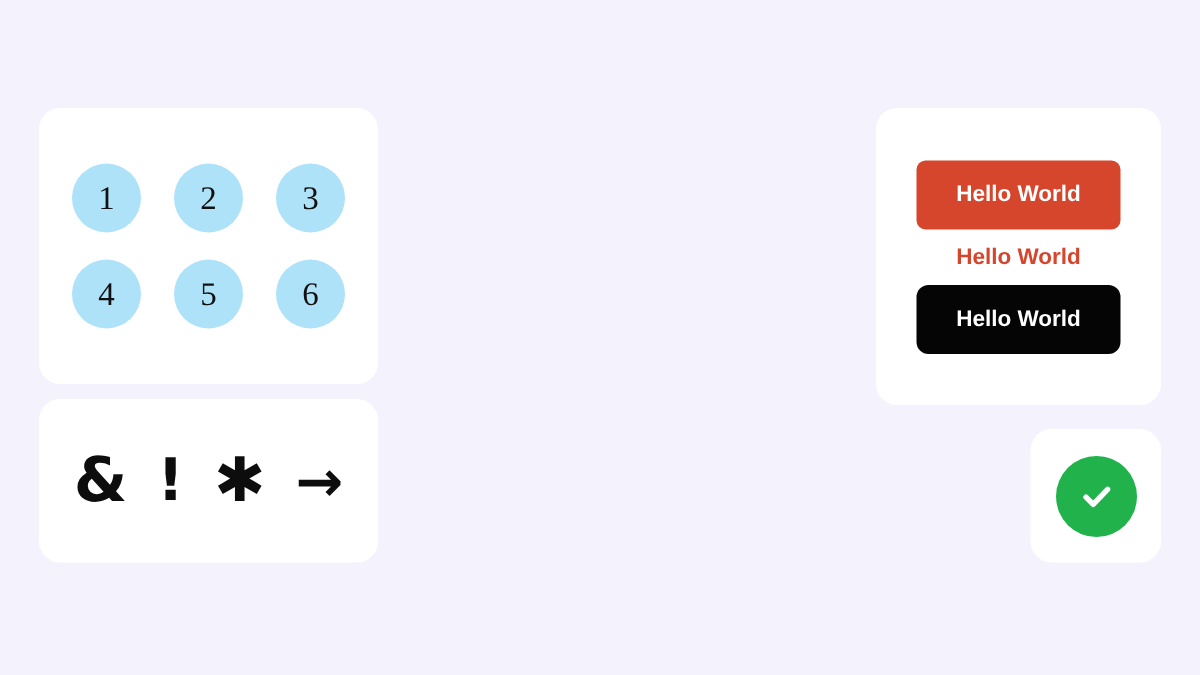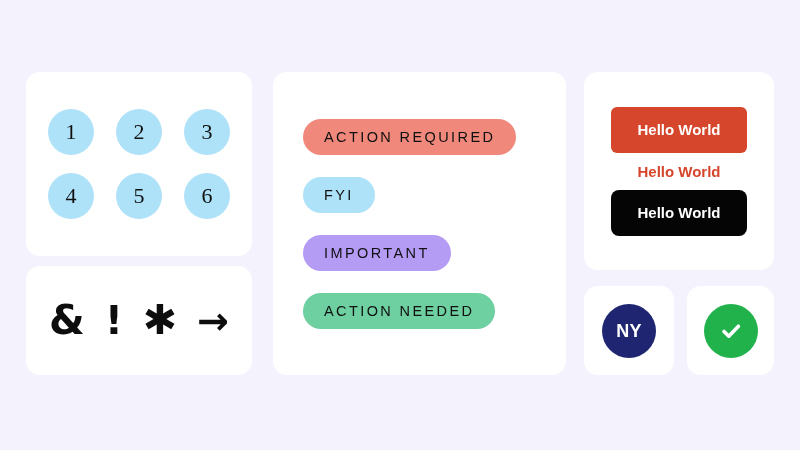--- a/index.html
+++ b/index.html
@@ -212,50 +212,31 @@
     </div>
   </div>
 
   <div class="card" id="card-symbols" style="background: rgb(255, 255, 255);">
     <span class="symbol sym-amp">&amp;</span>
     <span class="symbol sym-excl">!</span>
     <span class="symbol sym-ast">✱</span>
     <span class="symbol sym-arrow">→</span>
   </div>
 
-  <div class="card" id="card-pills" style="background: rgb(255, 255, 255);">
-    <div class="pill" id="pill-action-required" style="background: rgb(240, 137, 123); color: rgb(16, 16, 16);">
-      <span>ACTION REQUIRED</span>
-    </div>
-    <div class="pill" id="pill-fyi" style="background: rgb(174, 226, 249); color: rgb(16, 16, 16);">
-      <span>FYI</span>
-    </div>
-    <div class="pill" id="pill-important" style="background: rgb(180, 156, 245); color: rgb(16, 16, 16);">
-      <span>IMPORTANT</span>
-    </div>
-    <div class="pill" id="pill-action-needed" style="background: rgb(110, 207, 160); color: rgb(16, 16, 16);">
-      <span>ACTION NEEDED</span>
-    </div>
-  </div>
 
   <div class="card" id="card-hello" style="background: rgb(255, 255, 255);">
     <button class="hw-btn" id="hello-btn-primary" style="background: rgb(214, 70, 44);">
       <span>Hello World</span>
     </button>
     <div class="hw-text" style="color: rgb(214, 70, 44);">Hello World</div>
     <button class="hw-btn" id="hello-btn-dark" style="background: rgb(5, 5, 5);">
       <span>Hello World</span>
     </button>
   </div>
 
-  <div class="card" id="card-badge-ny" style="background: rgb(255, 255, 255);">
-    <div class="badge-circle" id="ny-circle" style="background: rgb(31, 37, 112);">
-      <span class="badge-label" style="color: rgb(255, 255, 255);">NY</span>
-    </div>
-  </div>
 
   <div class="card" id="card-badge-check" style="background: rgb(255, 255, 255);">
     <div class="badge-circle" id="check-circle" style="background: rgb(33, 178, 76);">
       <svg width="30" height="30" viewBox="0 0 30 30" aria-hidden="true">
         <path d="M8 15.4 L12.8 20.2 L22.4 10.2" fill="none" stroke="#ffffff" stroke-width="3.6" stroke-linecap="round" stroke-linejoin="round"></path>
       </svg>
     </div>
   </div>
 
 </div>

